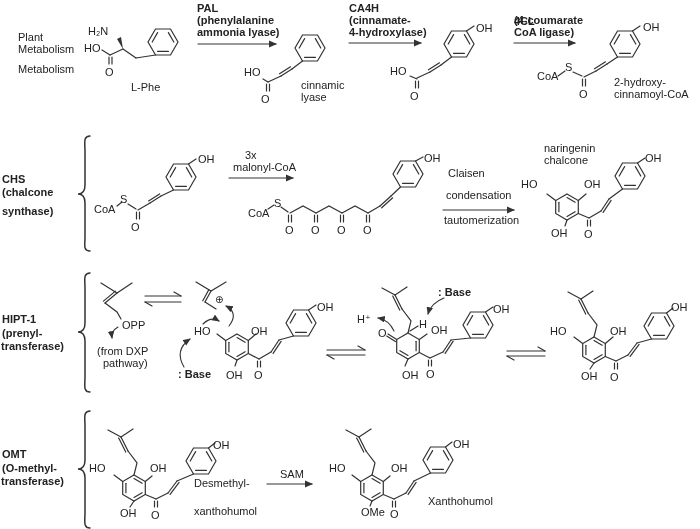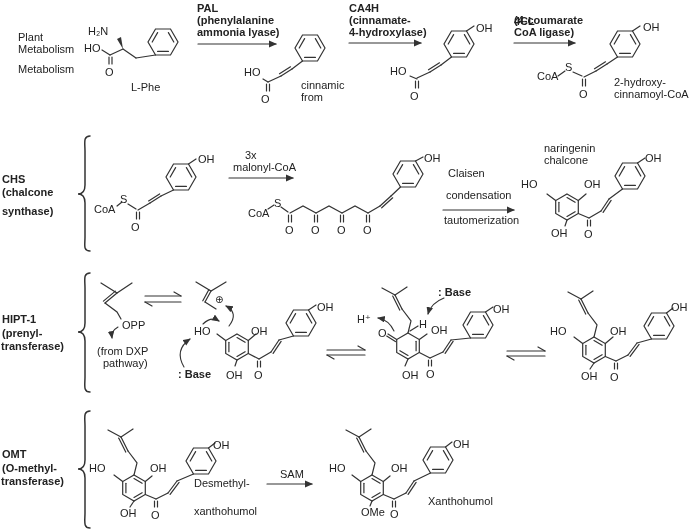--- a/index.html
+++ b/index.html
@@ -291,21 +291,21 @@
 <span class="t" style="left:88px;top:25px">H₂N</span>
 <span class="t" style="left:84px;top:42px">HO</span>
 <span class="t" style="left:105px;top:66px">O</span>
 <span class="t" style="left:131px;top:81px">L-Phe</span>
 <span class="t b" style="left:197px;top:2px">PAL</span>
 <span class="t b" style="left:197px;top:14px">(phenylalanine</span>
 <span class="t b" style="left:197px;top:26px">ammonia lyase)</span>
 <span class="t" style="left:244px;top:66px">HO</span>
 <span class="t" style="left:261px;top:93px">O</span>
 <span class="t" style="left:301px;top:79px">cinnamic</span>
-<span class="t" style="left:301px;top:91px">from</span>
+<span class="t" style="left:301px;top:91px">lyase</span>
 <span class="t b" style="left:349px;top:2px">CA4H</span>
 <span class="t b" style="left:349px;top:14px">(cinnamate-</span>
 <span class="t b" style="left:349px;top:26px">4-hydroxylase)</span>
 <span class="t" style="left:476px;top:22px">OH</span>
 <span class="t" style="left:390px;top:65px">HO</span>
 <span class="t" style="left:410px;top:90px">O</span>
 <span class="t b" style="left:514px;top:15px">4CL</span>
 <span class="t b" style="left:514px;top:14px">(4-coumarate</span>
 <span class="t b" style="left:514px;top:26px">CoA ligase)</span>
 <span class="t" style="left:643px;top:21px">OH</span>

